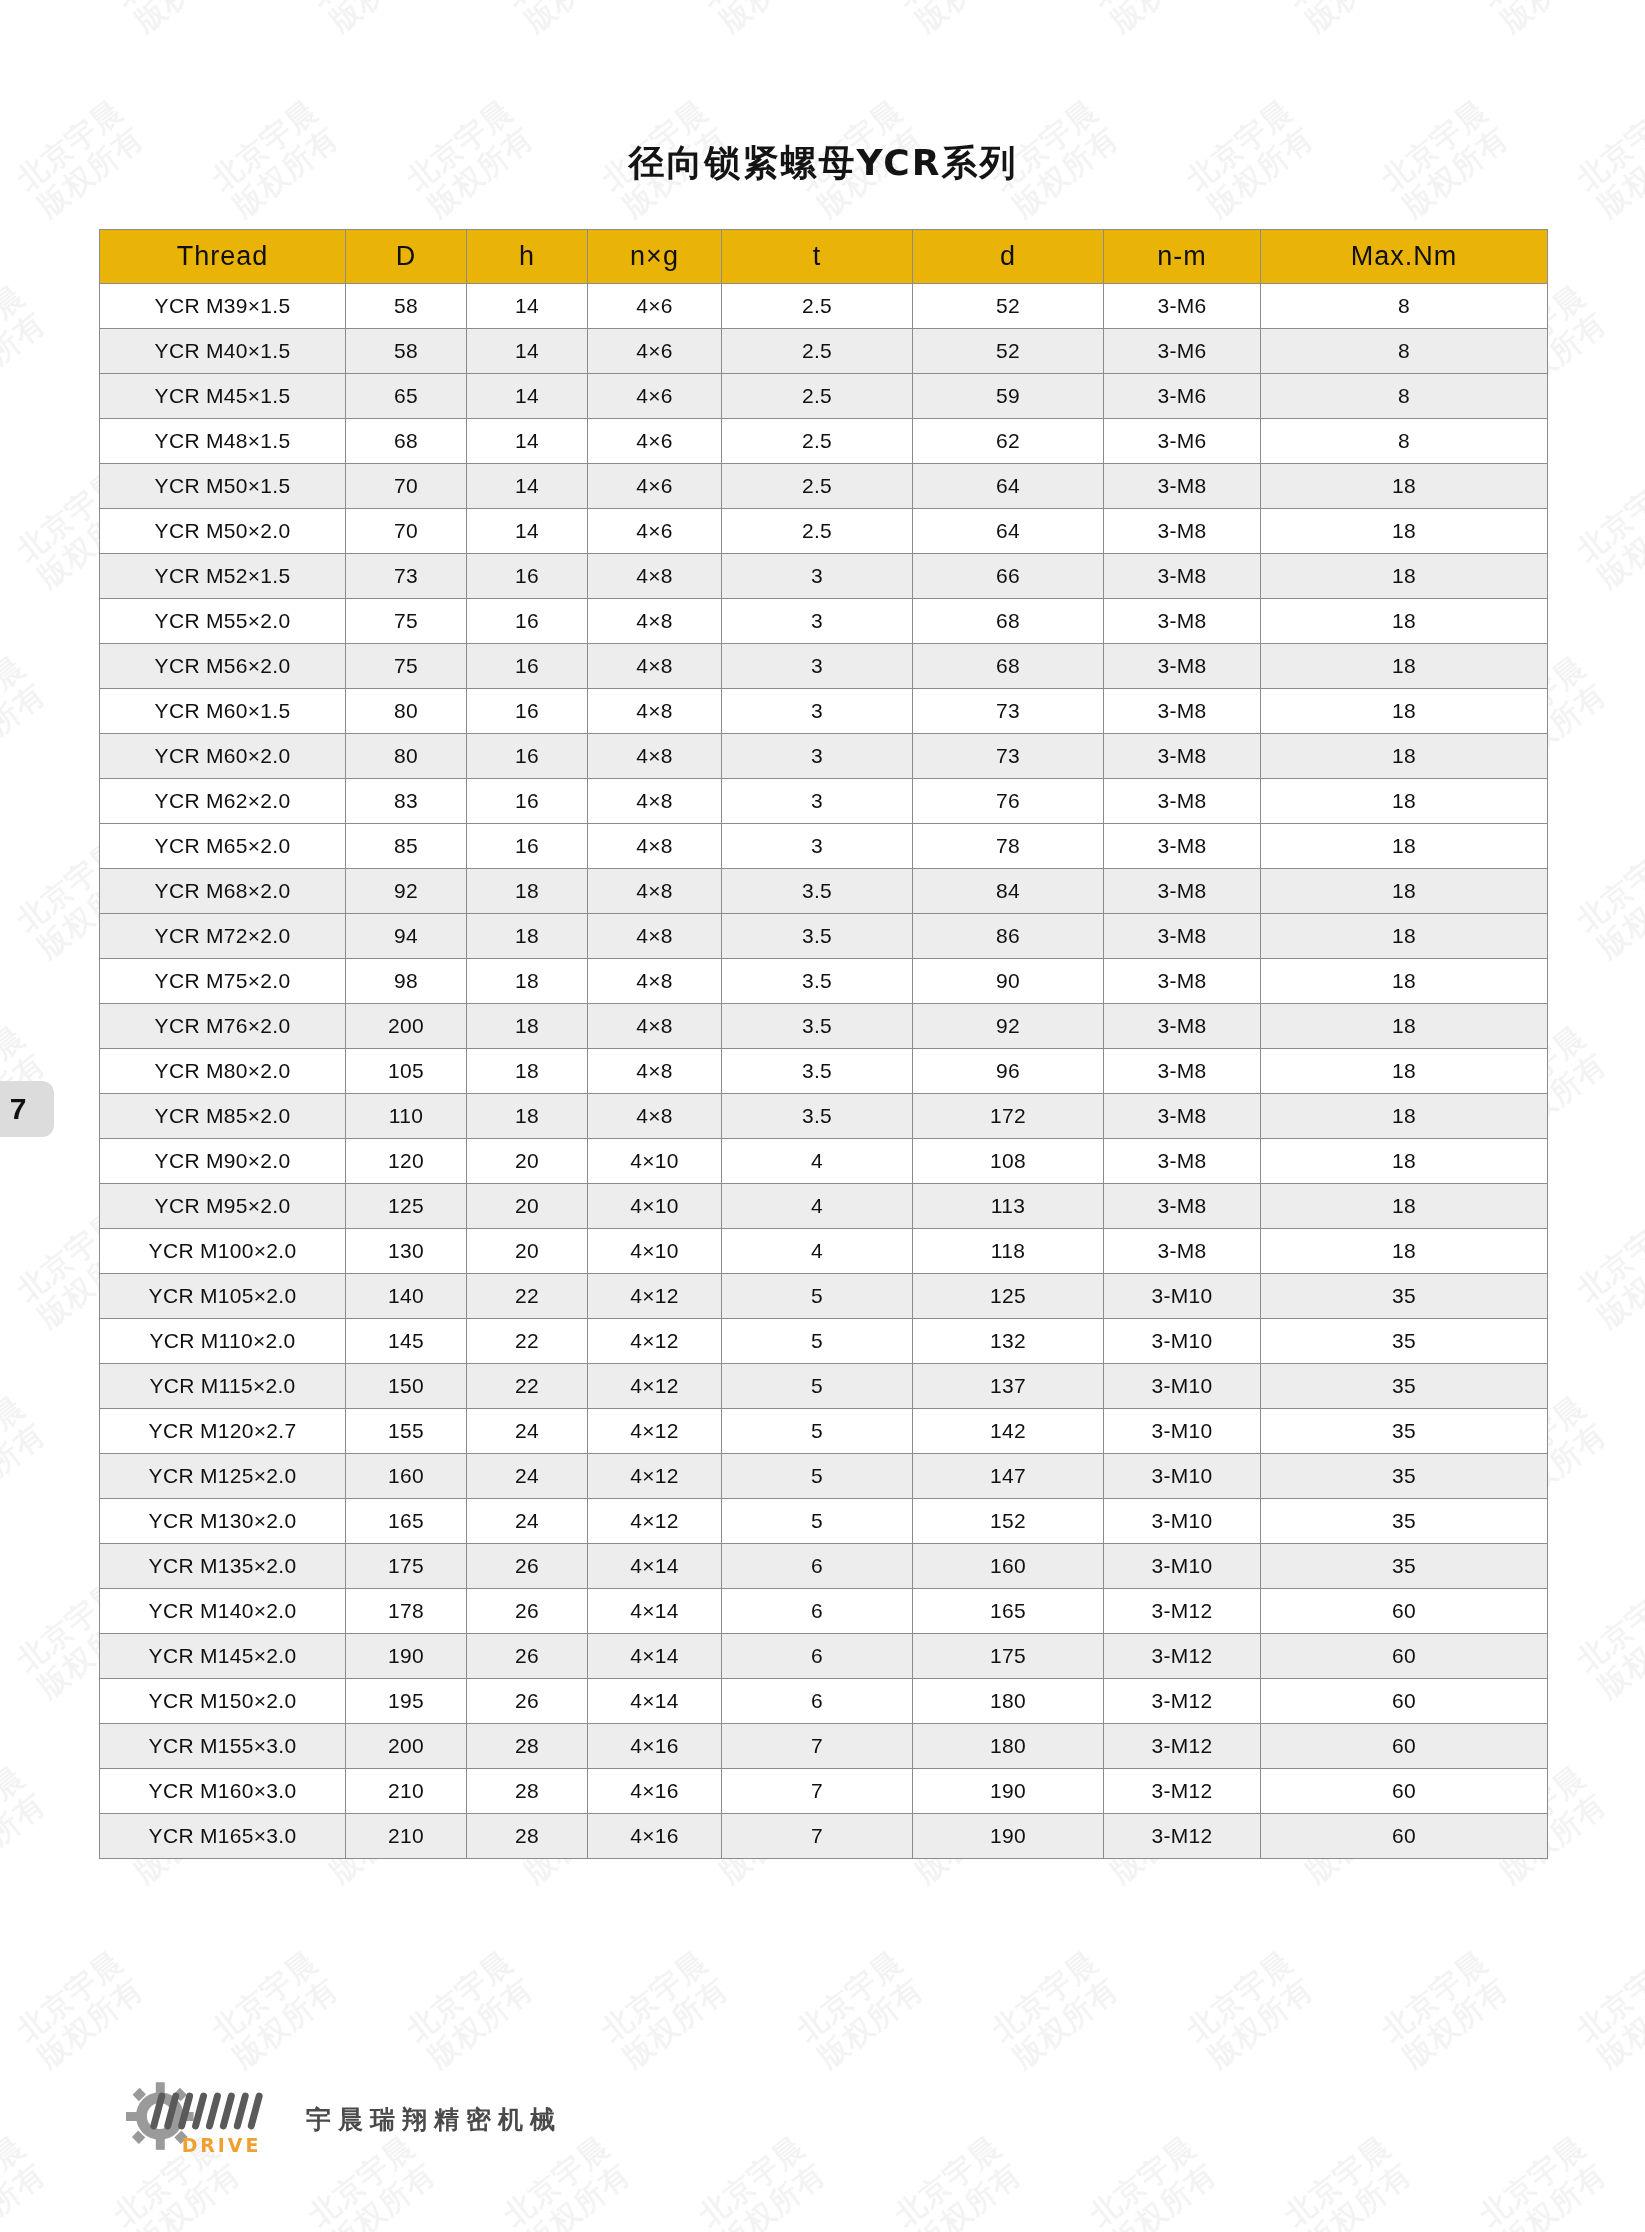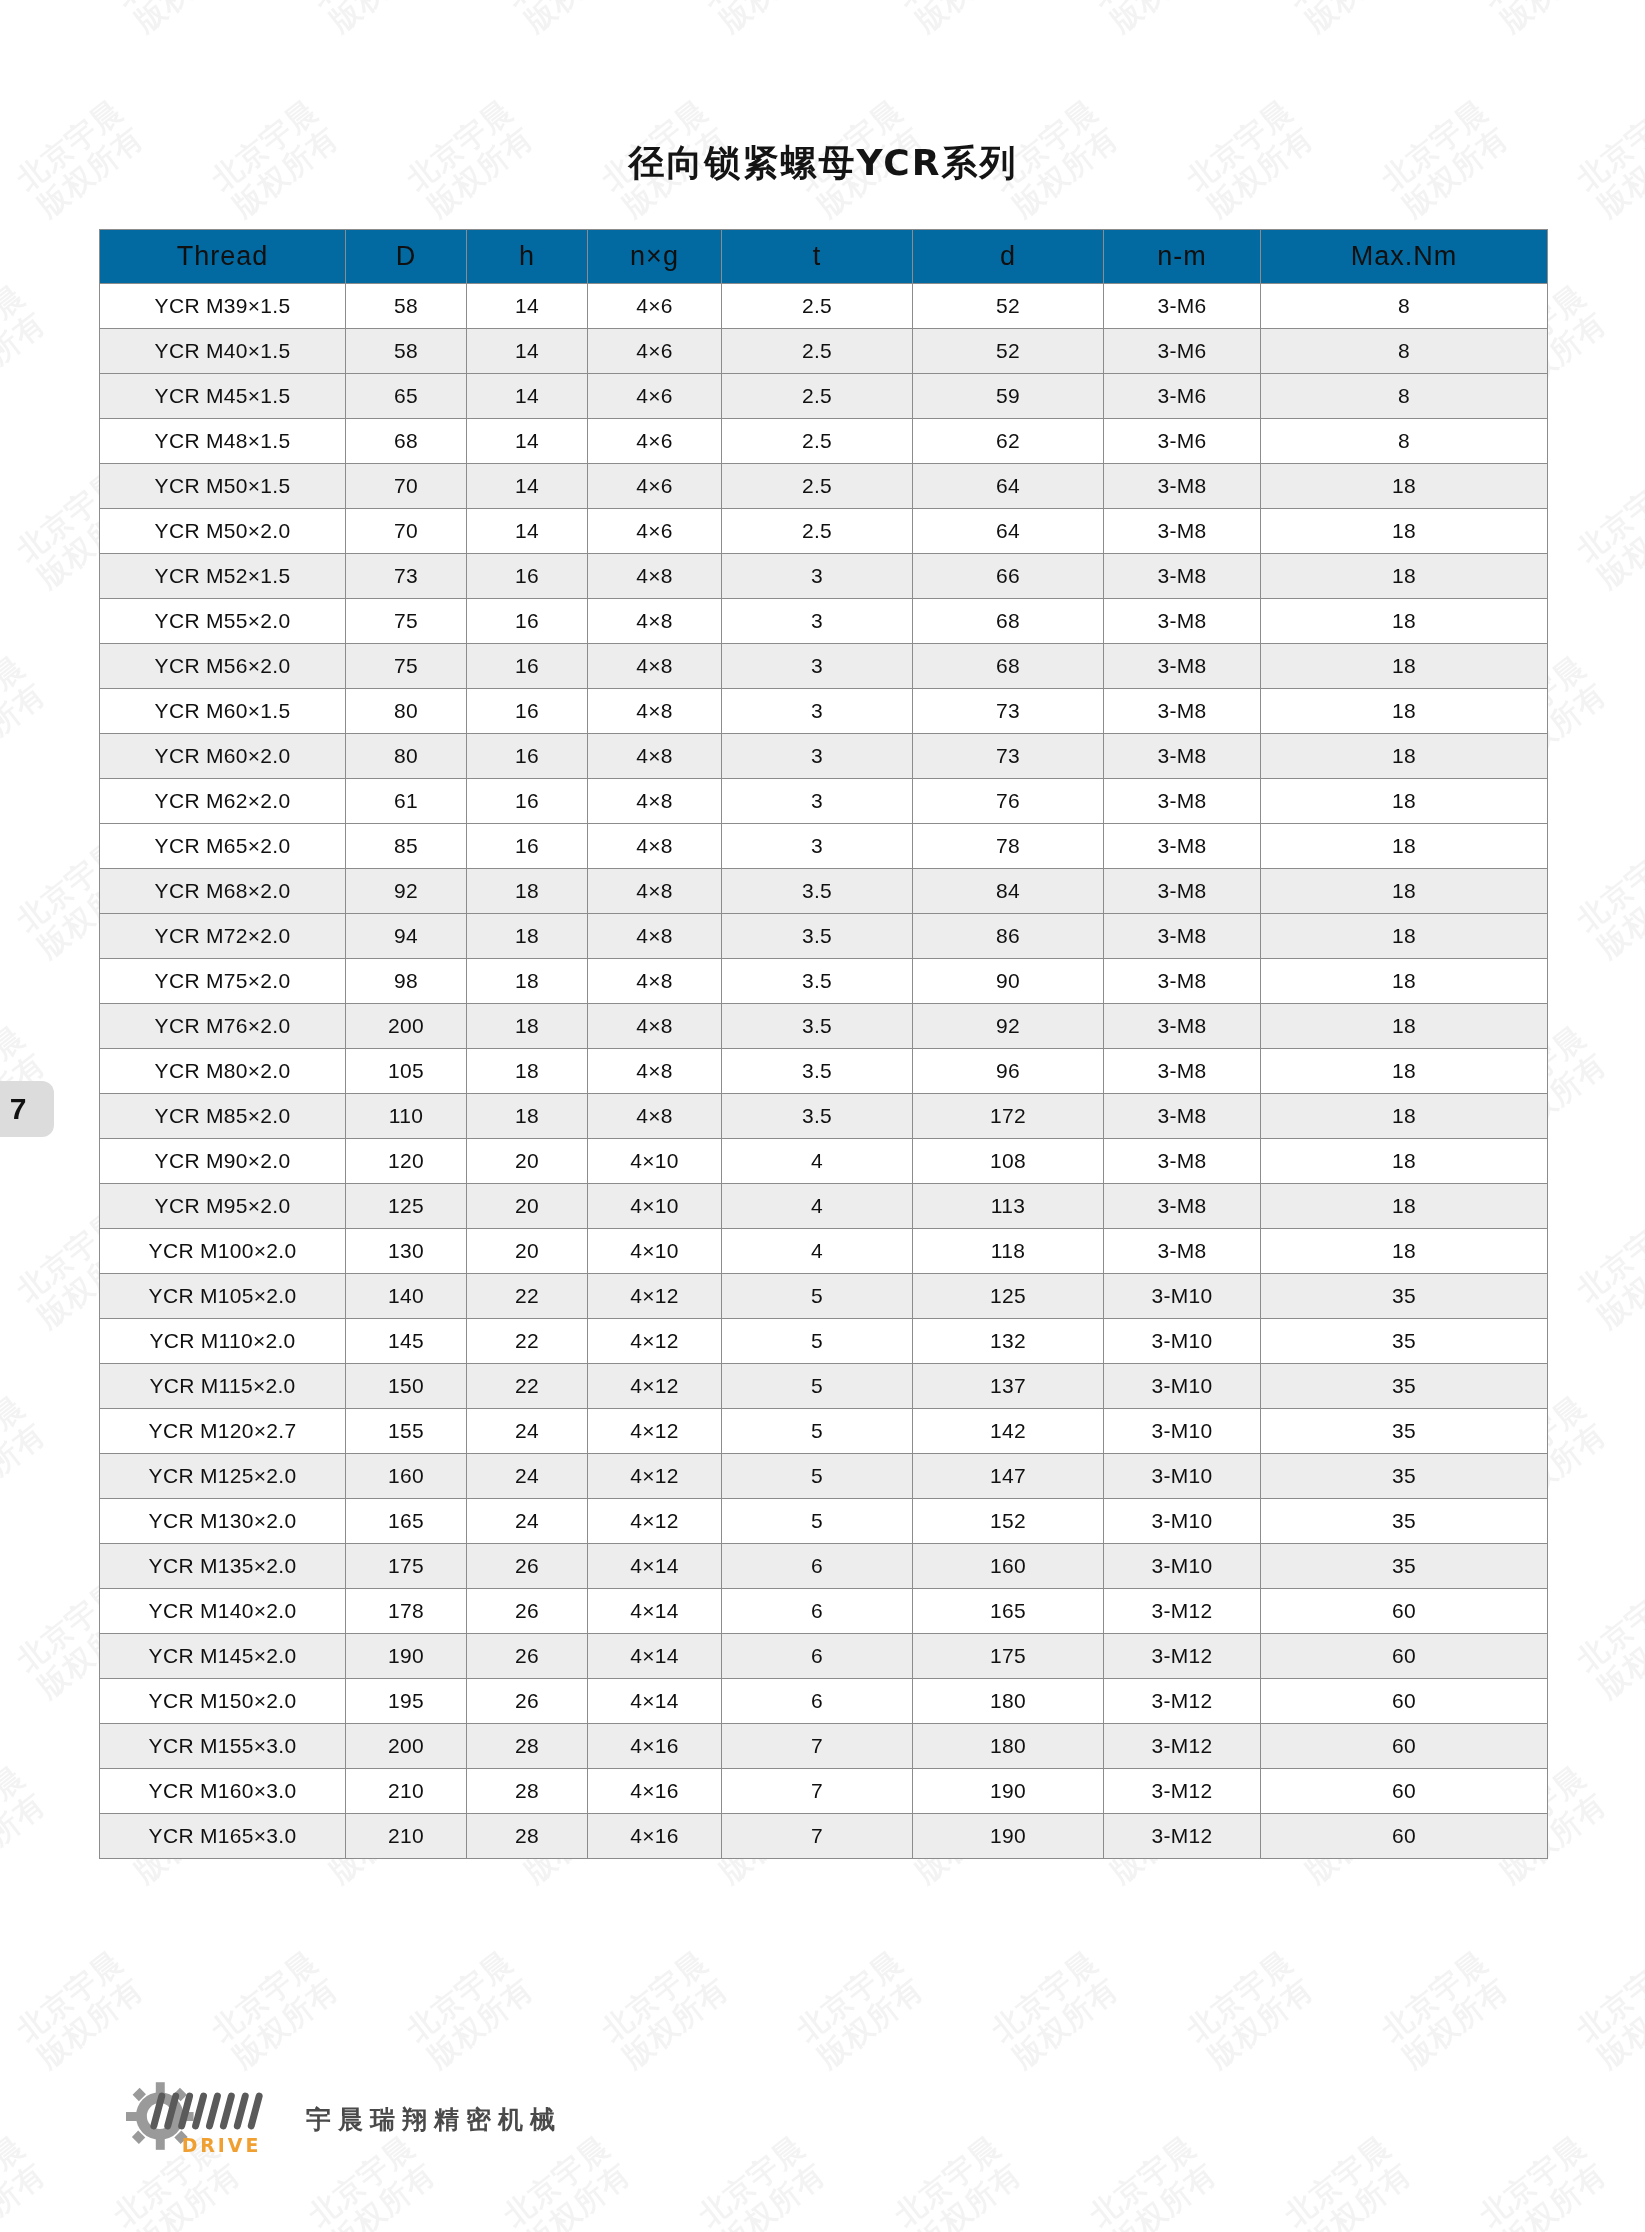--- a/index.html
+++ b/index.html
@@ -79,21 +79,21 @@
   table.spec th, table.spec td {
     border: 1px solid #8c8c8c;
     text-align: center;
     vertical-align: middle;
     height: 45px;
     padding: 0 2px;
     color: #101010;
     letter-spacing: 0.3px;
   }
   table.spec thead th {
-    background: #0369a1;
+    background: #eab308;
     font-size: 27px;
     font-weight: 400;
     height: 54px;
     letter-spacing: 1px;
   }
   table.spec tbody tr.alt td { background: #ececec; }
   table.spec tbody tr td { background: #ffffff; }
   table.spec tbody tr.alt td { background: #ededed; }
   td.thread-cell { letter-spacing: 0.6px; }
 
@@ -267,21 +267,21 @@
           <td>80</td>
           <td>16</td>
           <td>4×8</td>
           <td>3</td>
           <td>73</td>
           <td>3-M8</td>
           <td>18</td>
         </tr>
         <tr>
           <td class="thread-cell">YCR M62×2.0</td>
-          <td>61</td>
+          <td>83</td>
           <td>16</td>
           <td>4×8</td>
           <td>3</td>
           <td>76</td>
           <td>3-M8</td>
           <td>18</td>
         </tr>
         <tr>
           <td class="thread-cell">YCR M65×2.0</td>
           <td>85</td>

